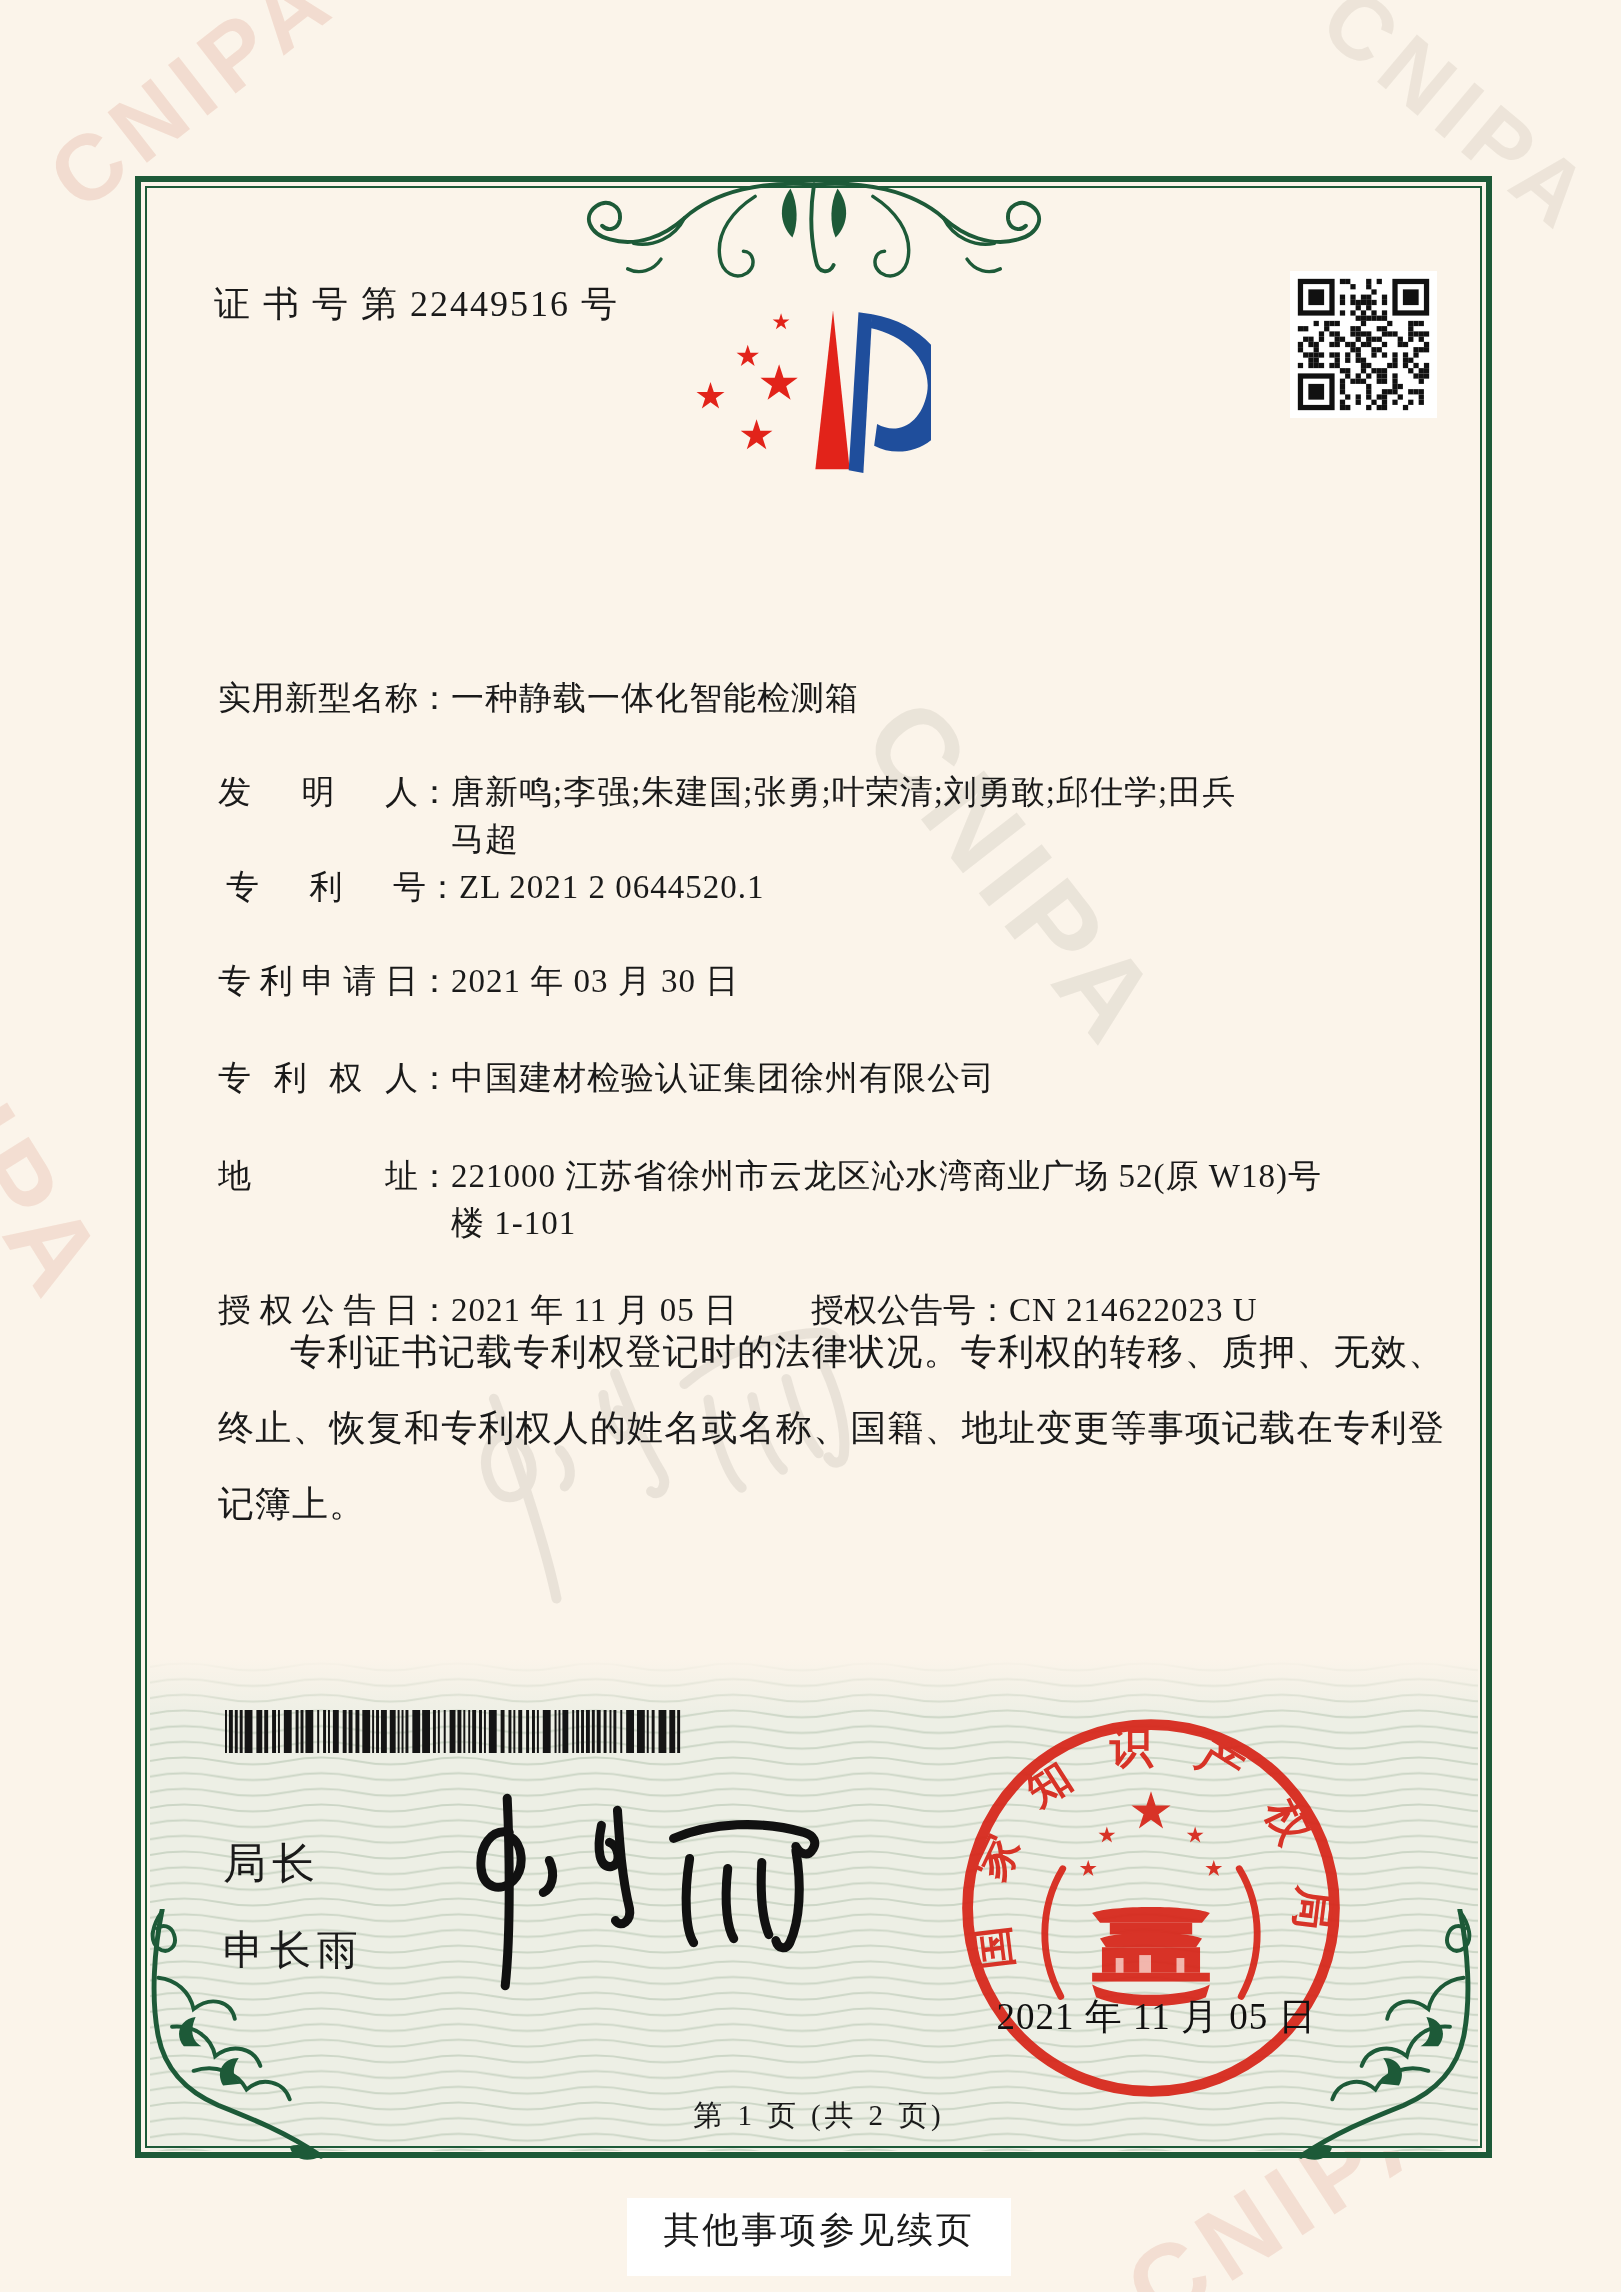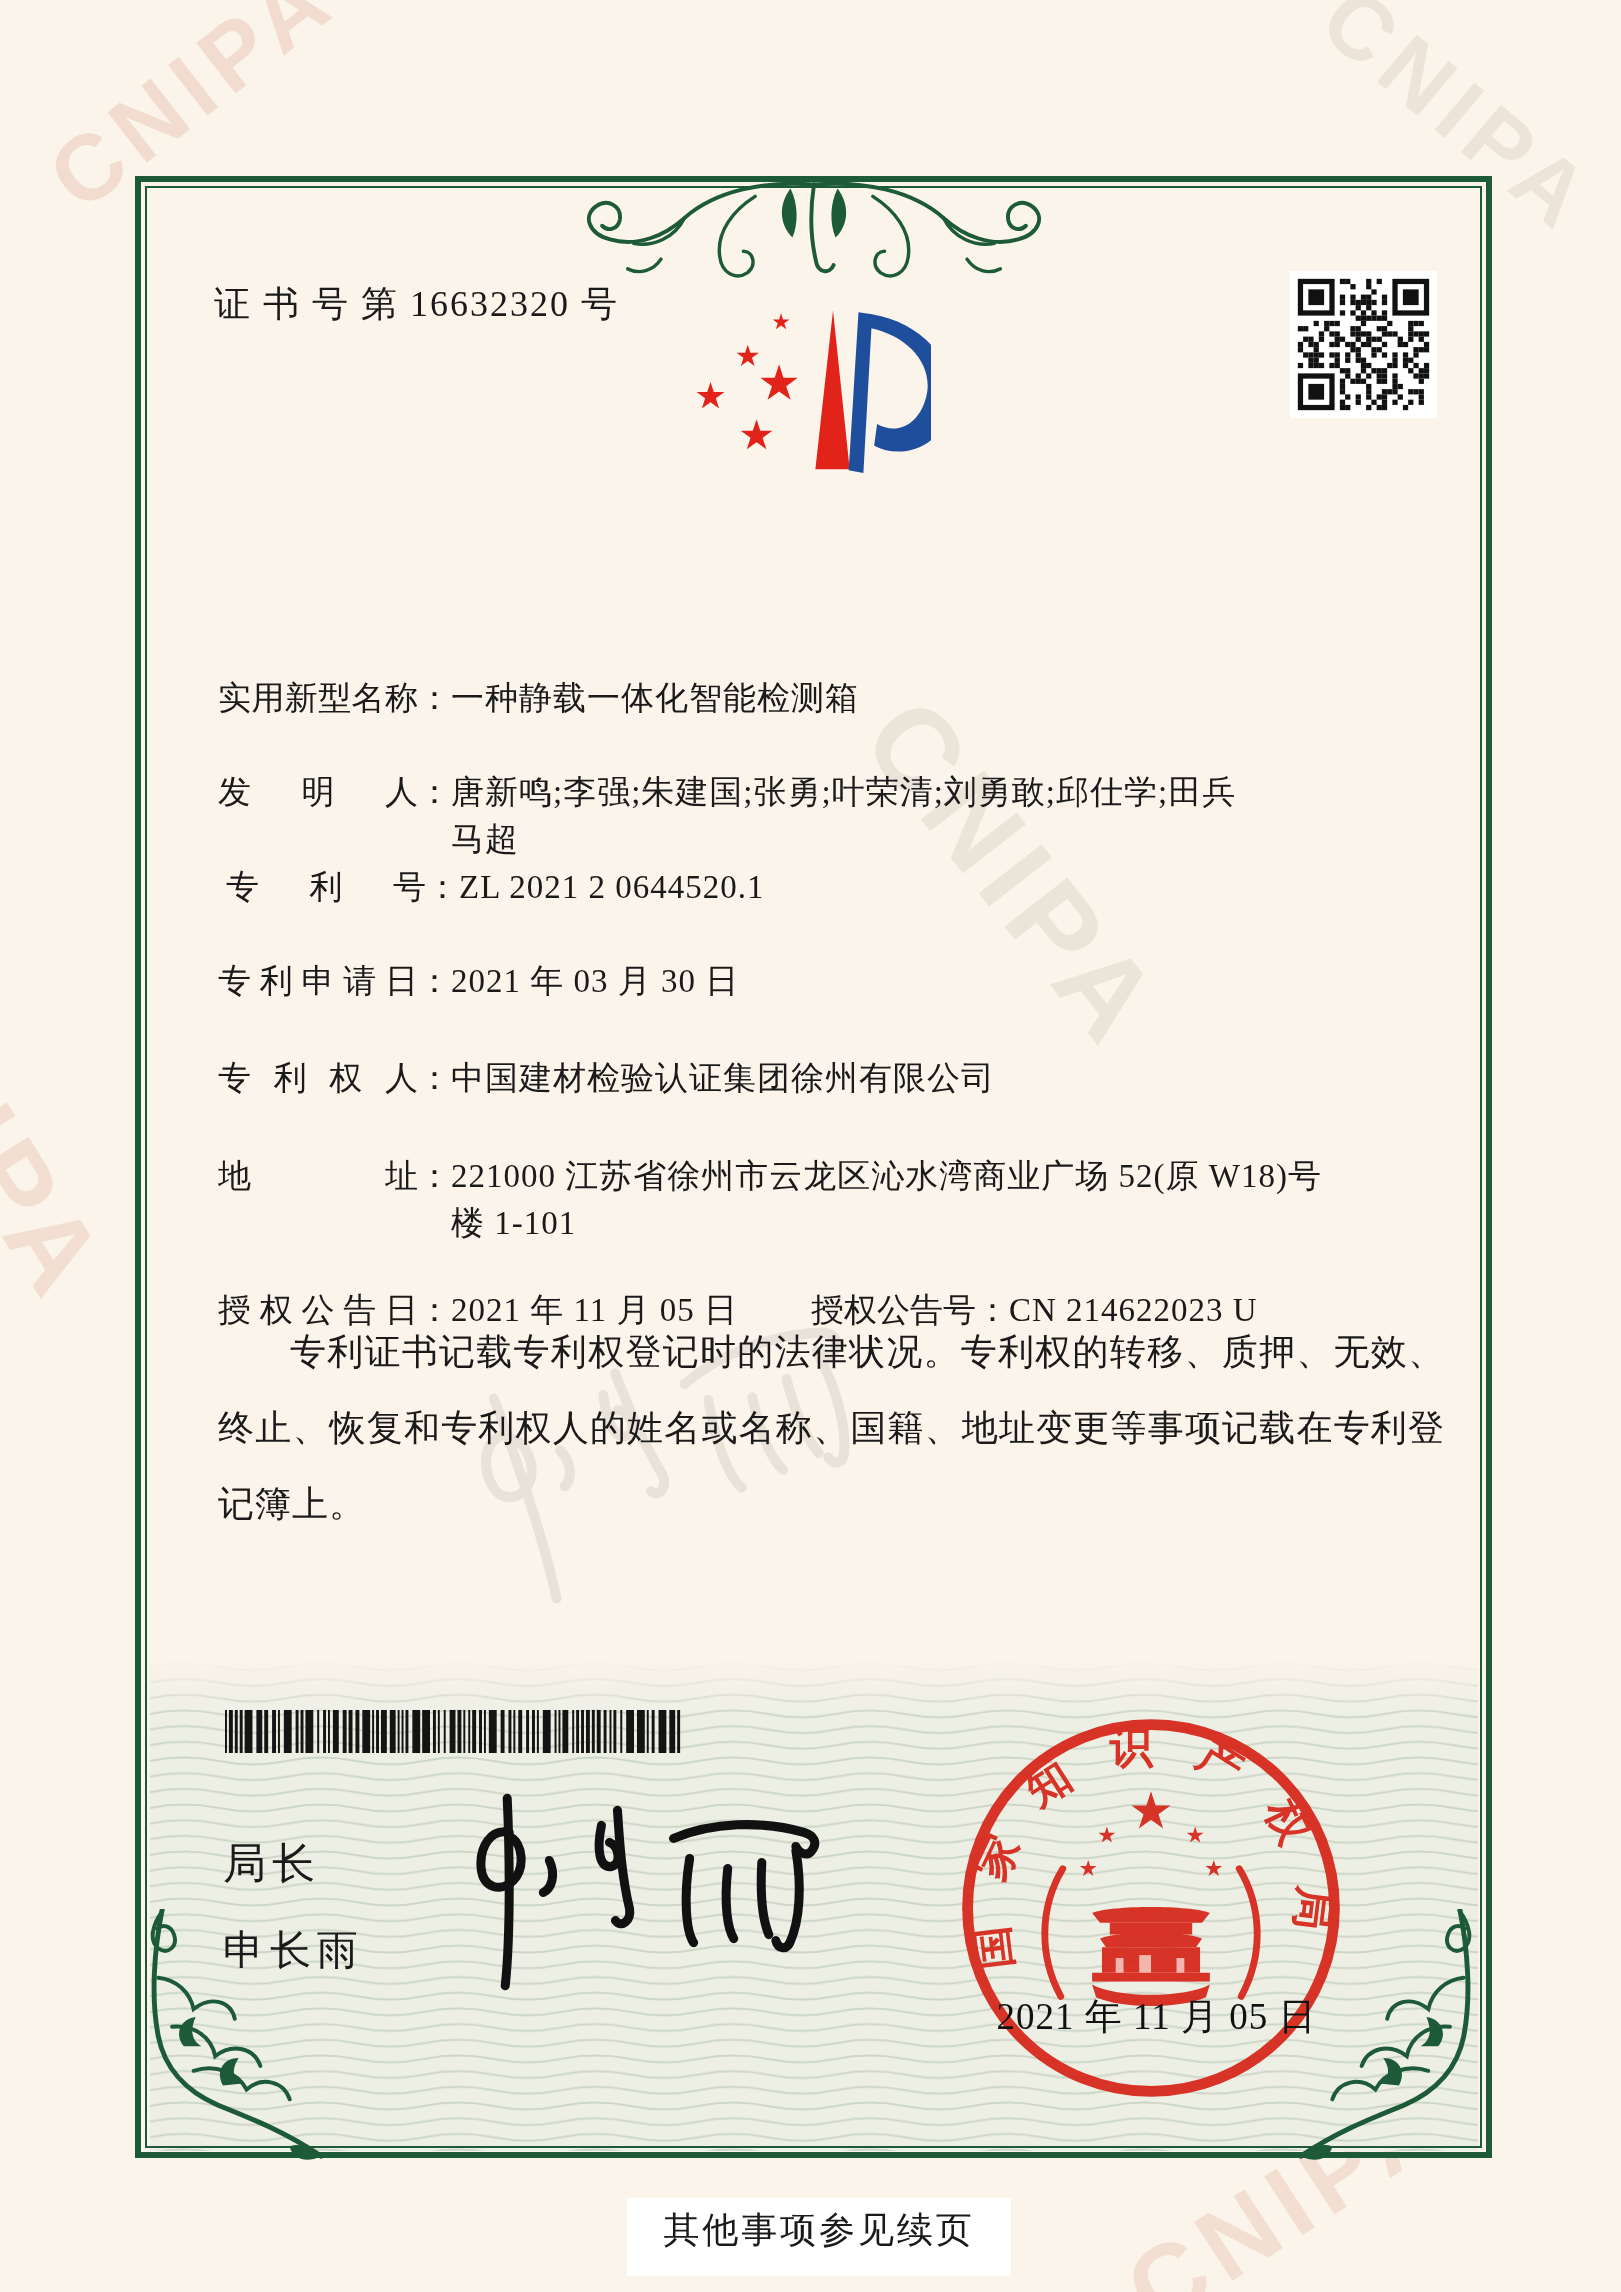--- a/index.html
+++ b/index.html
@@ -140,21 +140,21 @@
     <use href="#orntop-half" transform="translate(520,0) scale(-1,1)"></use>
     <path d="M260,10 C256,36 256,62 262,88 C264,100 276,102 280,92" fill="none" stroke="currentColor" stroke-width="4" stroke-linecap="round"></path>
   </svg>
   <svg class="abs orn orn-bl" viewBox="0 0 205 262">
       <use href="#corner-g"></use>
     </svg>
   <svg class="abs orn orn-br" viewBox="0 0 205 262">
       <use href="#corner-g"></use>
     </svg>
 
-  <div class="abs cert-no">证 书 号 第 16632320 号</div>
+  <div class="abs cert-no">证 书 号 第 22449516 号</div>
 
   <svg class="abs logo" viewBox="0 0 250 200">
     <g fill="var(--logo-red)">
       <polygon points="97.00,33.00 99.02,39.22 105.56,39.22 100.27,43.06 102.29,49.28 97.00,45.44 91.71,49.28 93.73,43.06 88.44,39.22 94.98,39.22"></polygon>
       <polygon points="63.00,65.00 65.69,73.29 74.41,73.29 67.36,78.42 70.05,86.71 63.00,81.58 55.95,86.71 58.64,78.42 51.59,73.29 60.31,73.29"></polygon>
       <polygon points="25.00,103.00 28.37,113.36 39.27,113.36 30.45,119.77 33.82,130.14 25.00,123.73 16.18,130.14 19.55,119.77 10.73,113.36 21.63,113.36"></polygon>
       <polygon points="95.00,85.00 99.49,98.82 114.02,98.82 102.27,107.36 106.76,121.18 95.00,112.64 83.24,121.18 87.73,107.36 75.98,98.82 90.51,98.82"></polygon>
       <polygon points="72.00,141.00 75.82,152.75 88.17,152.75 78.18,160.01 81.99,171.75 72.00,164.49 62.01,171.75 65.82,160.01 55.83,152.75 68.18,152.75"></polygon>
       <path d="M150,30 L167,192 L132,192 Z"></path>
     </g>
@@ -501,15 +501,16 @@
       <path d="M302,300 C324,260 324,210 300,170" fill="none" stroke="var(--seal-red)" stroke-width="7" stroke-linecap="round"></path>
     </g>
     <g fill="#f3b4ab">
       <rect x="198" y="258" width="12" height="18"></rect>
       <rect x="174" y="261" width="8" height="15"></rect>
       <rect x="236" y="261" width="8" height="15"></rect>
     </g>
   </svg>
   <div class="abs seal-date">2021 年 11 月 05 日</div>
 
+  <div class="abs page-num">第 1 页 (共 2 页)</div>
   <div class="abs note">其他事项参见续页</div>
 </div>
 
 
 </body></html>

